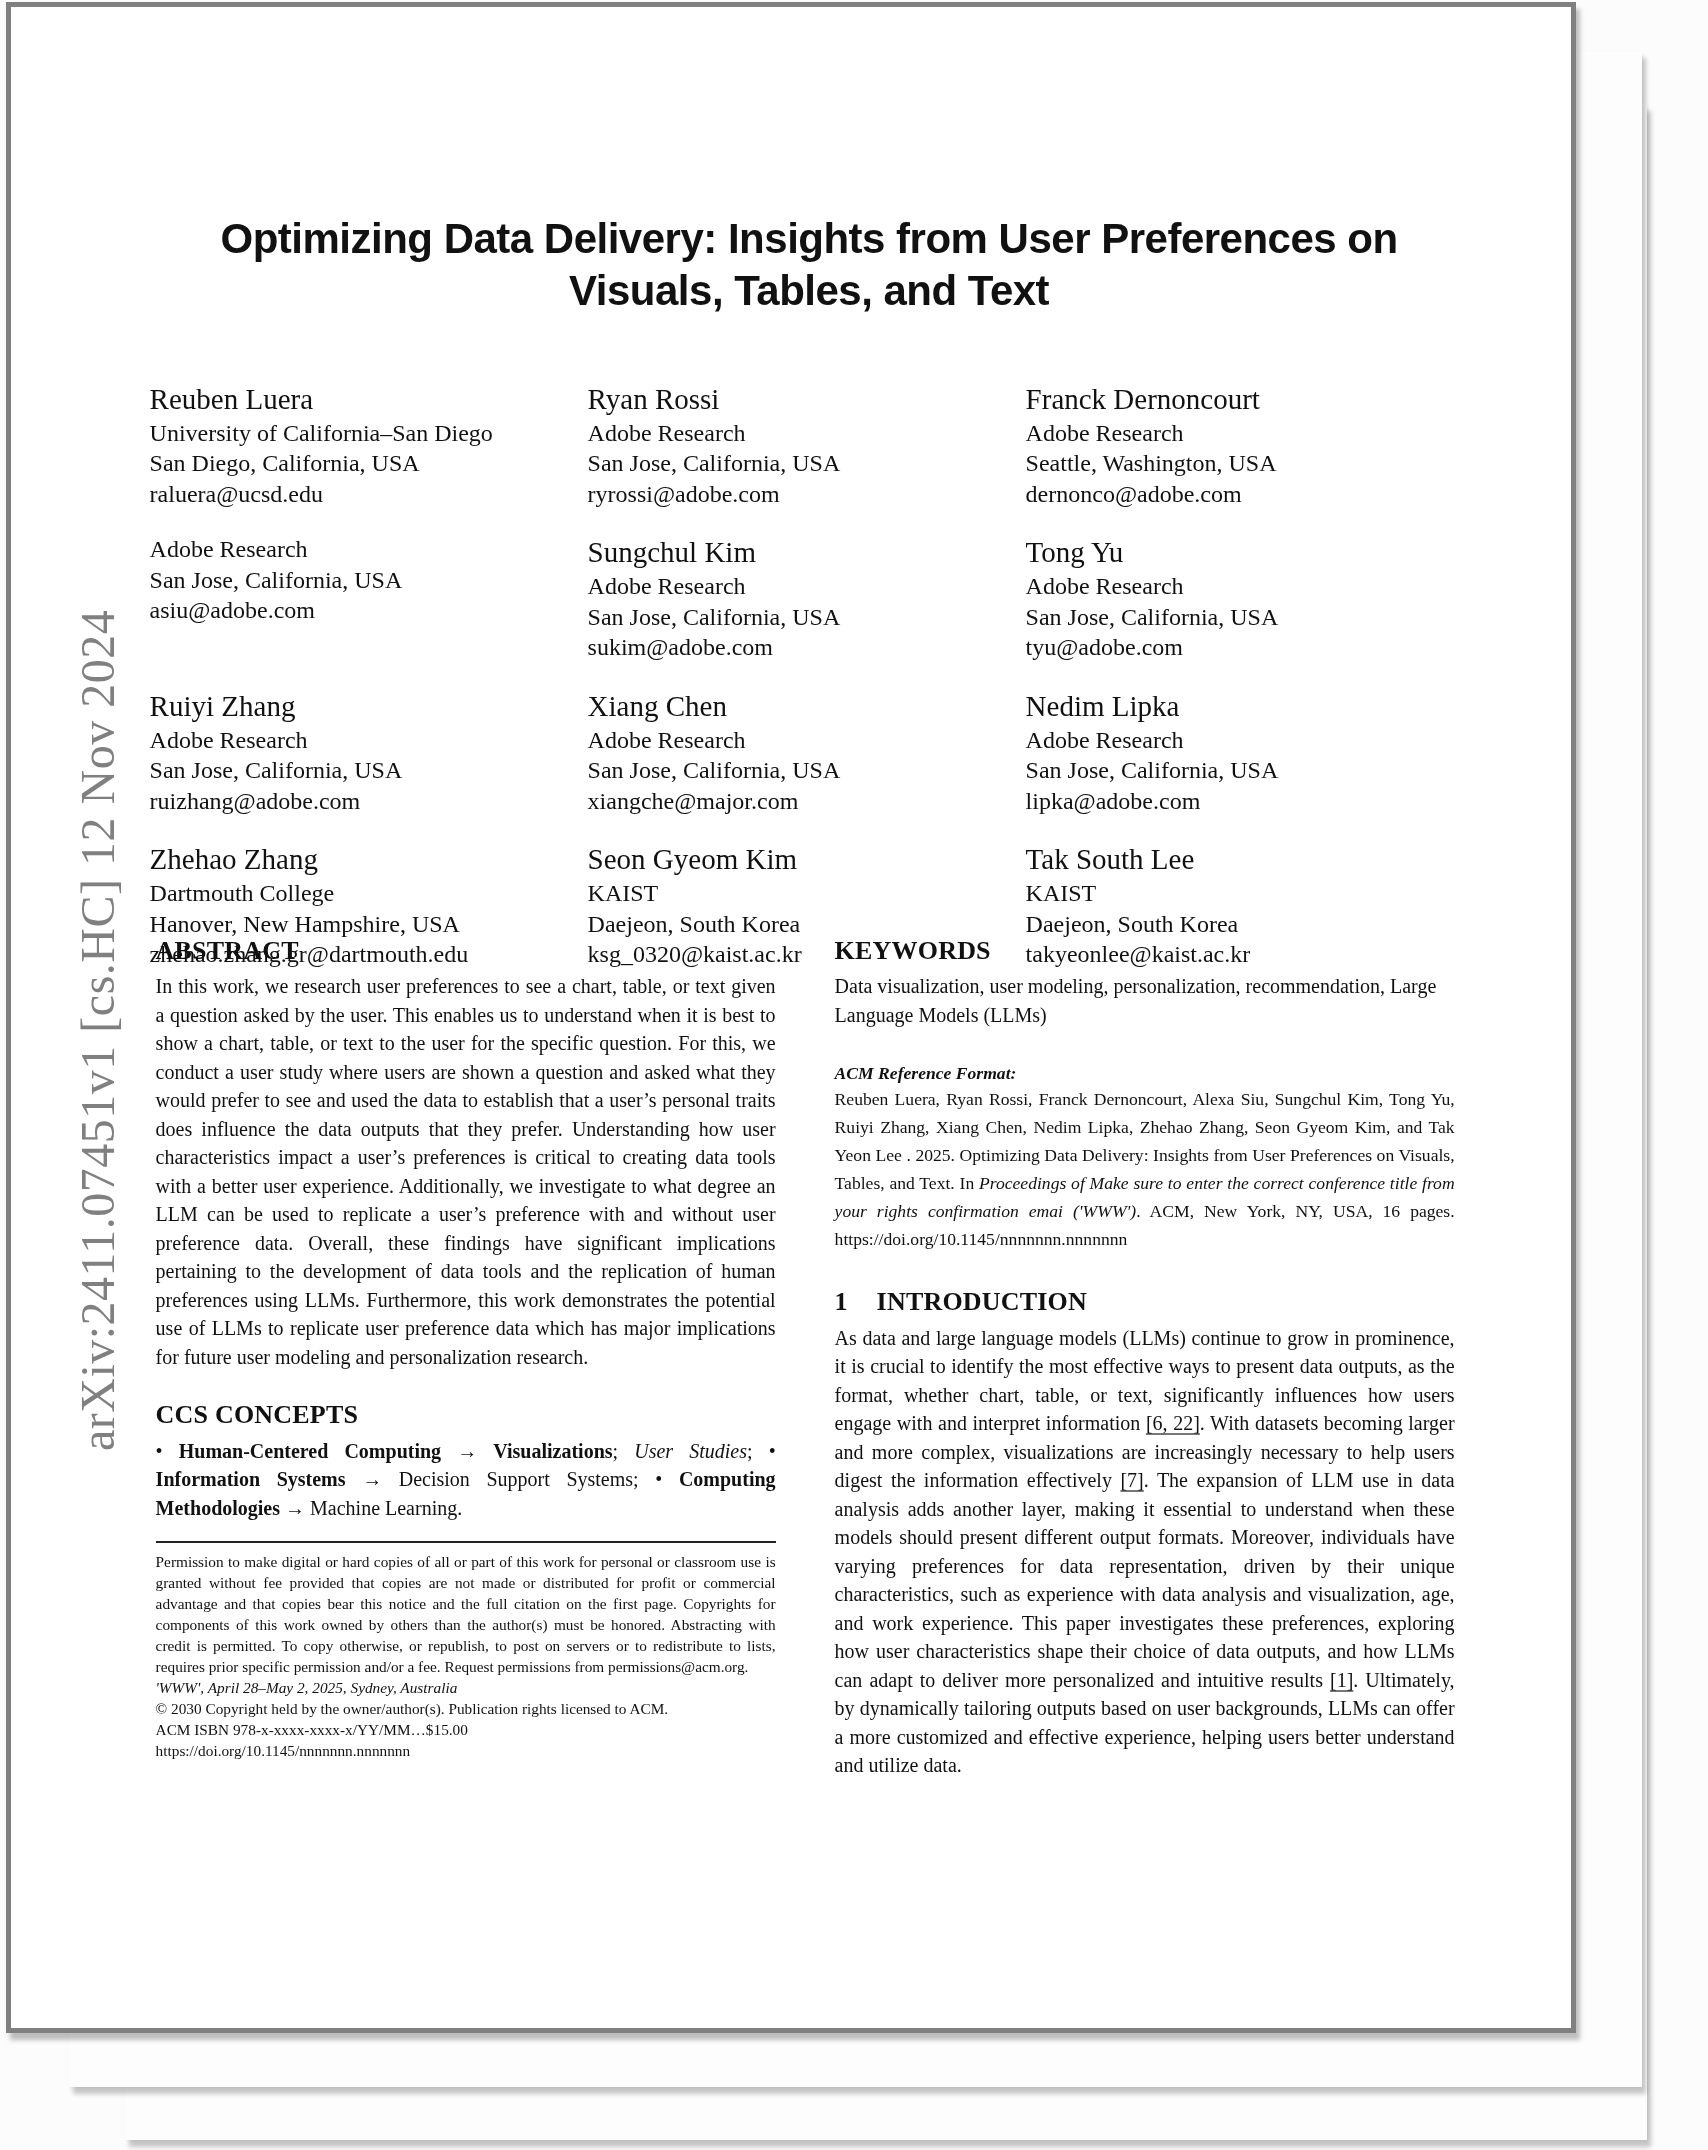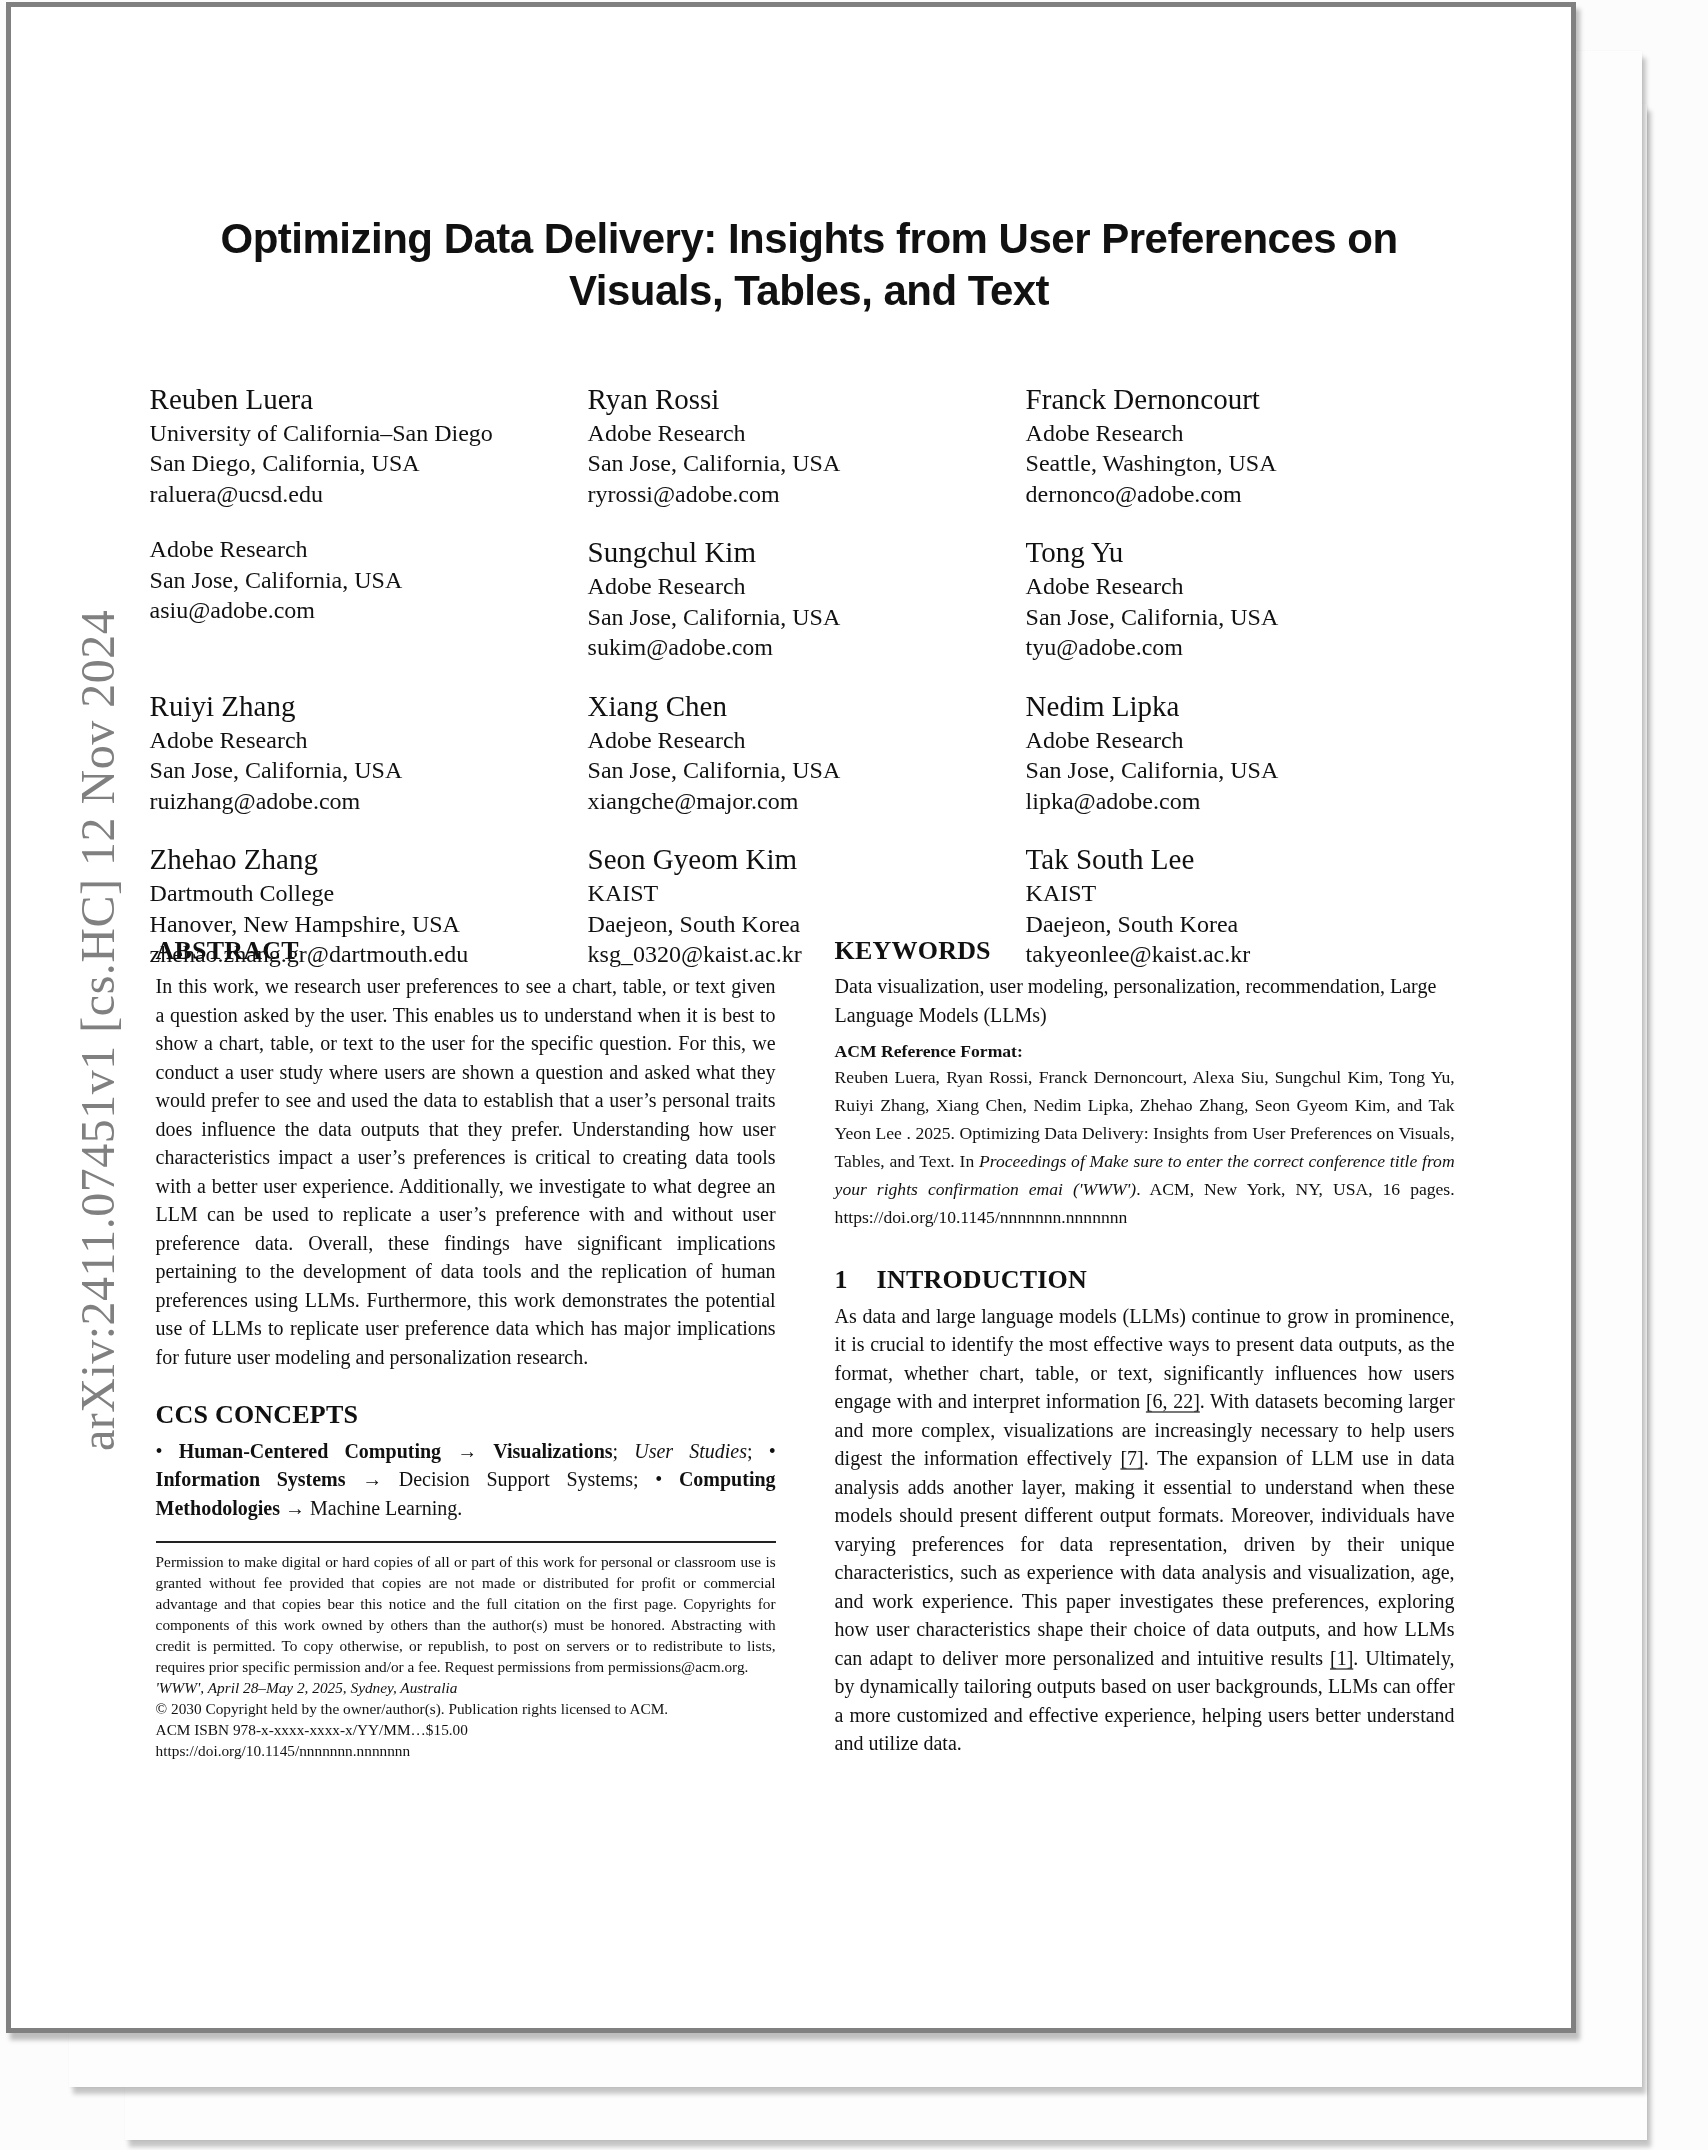--- a/index.html
+++ b/index.html
@@ -46,21 +46,21 @@
     }
     p.body {
       margin: 0; font-size: 20px; line-height: 28.5px; text-align: justify;
       hyphens: manual;
     }
     .ccs { margin-top: 28px; }
     .ccs p.body b { font-weight: bold; }
     .rule { border-top: 2.3px solid #222; margin-top: 18.5px; margin-bottom: 8.3px; }
     .footnote p { margin: 0; font-size: 15.3px; line-height: 21px; text-align: justify; }
     .footnote .venue { font-style: italic; }
-    .ref-head { font-weight: bold; font-size: 17.6px; line-height: 24px; margin-top: 10px; }
+    .ref-head { font-weight: bold; font-size: 17.6px; line-height: 24px; margin-top: 32px; font-style: italic; }
     .ref-body { font-size: 17.6px; line-height: 28px; text-align: justify; margin: 0; }
     .ref-body i { font-style: italic; }
     .intro { margin-top: 33px; }
     .intro h2 .num { display: inline-block; width: 42px; }
     .cite { text-decoration: underline; text-decoration-color: #777; text-underline-offset: 2.8px; }
   </style>
 </head>
 <body>
 
 <div class="stack-sheet sheet-3"></div>

